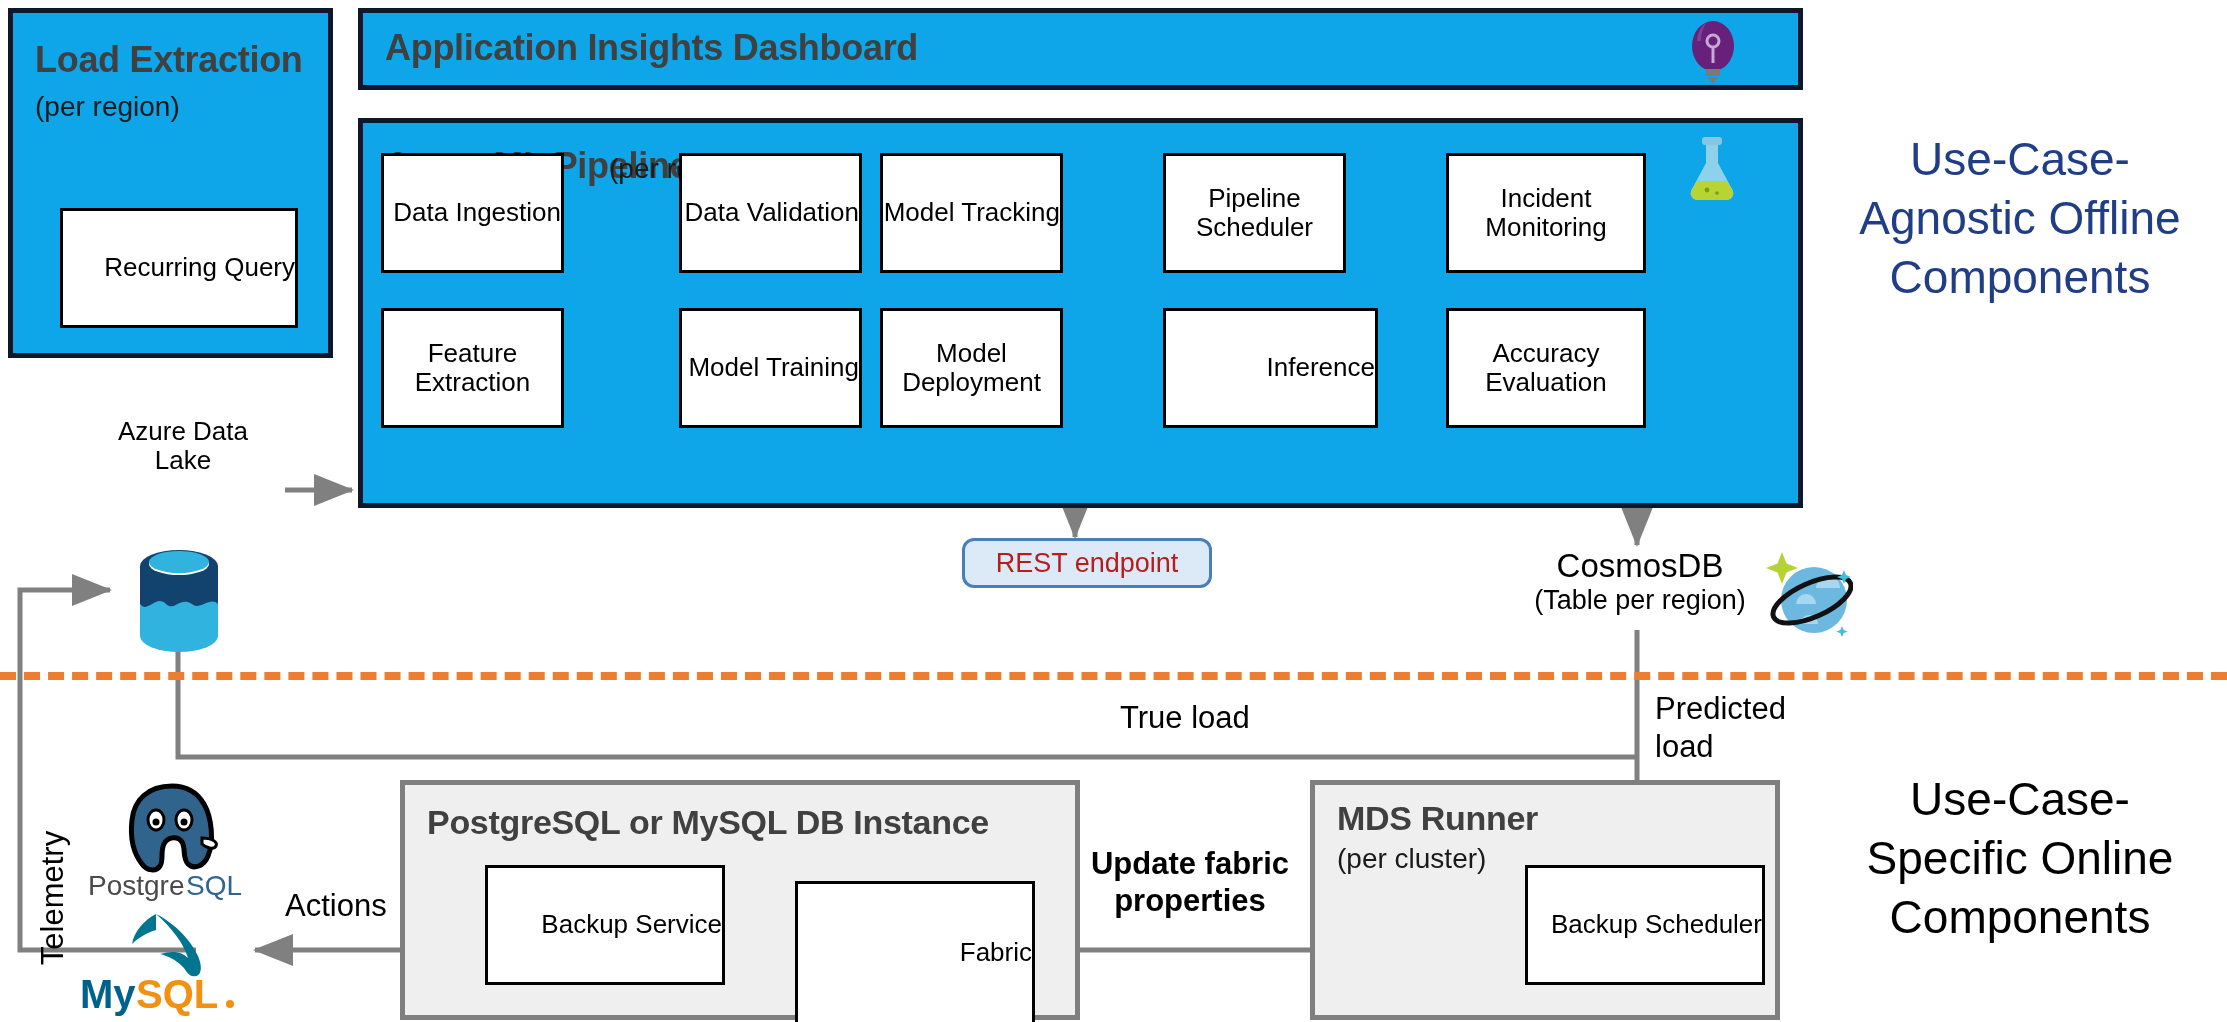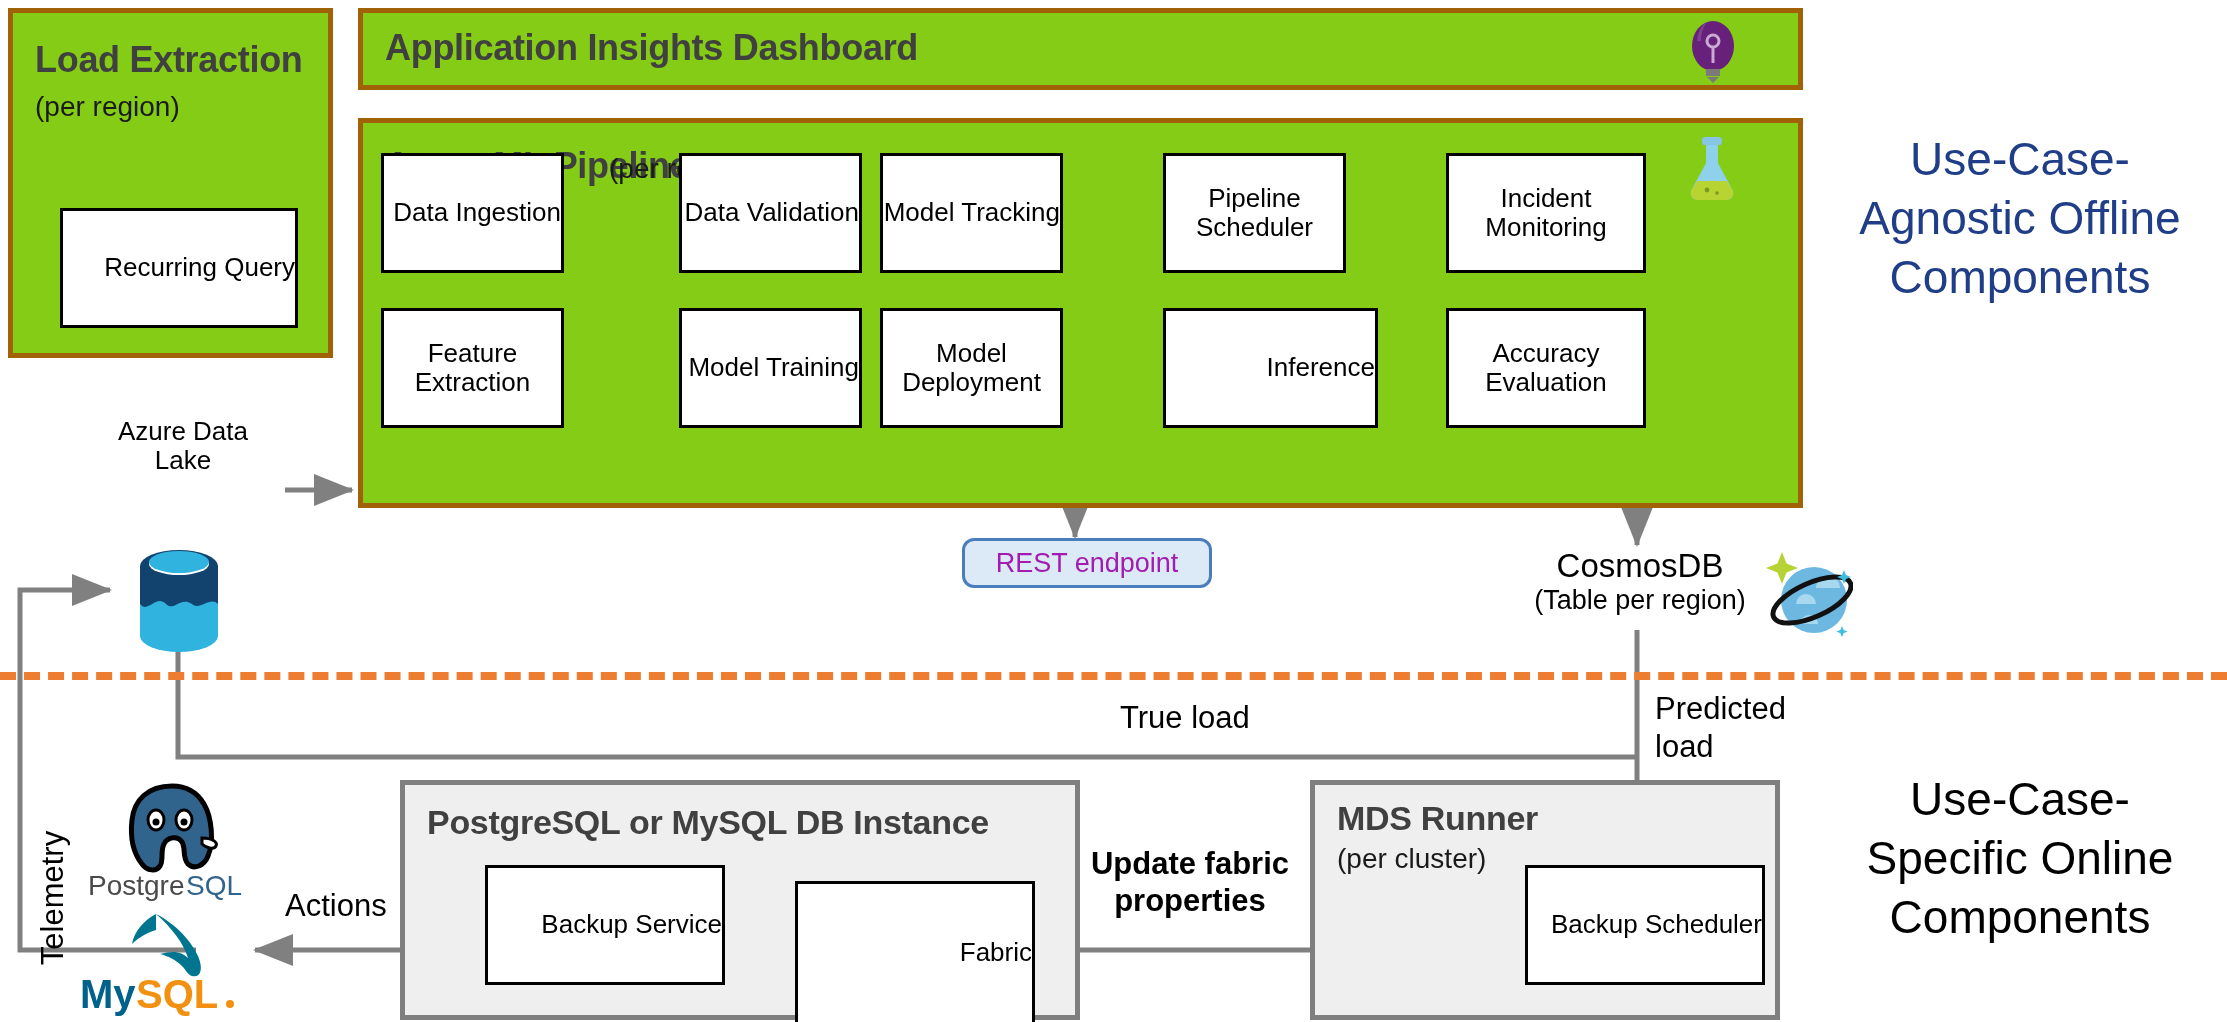--- a/index.html
+++ b/index.html
@@ -2,36 +2,36 @@
 <html><head>
 <meta charset="utf-8">
 <style>
   html,body{margin:0;padding:0;background:#ffffff;}
   body{width:2227px;height:1022px;position:relative;overflow:hidden;
        font-family:"Liberation Sans","DejaVu Sans",sans-serif;color:#000;}
   #stage{position:absolute;left:0;top:0;width:2227px;height:1022px;}
   .abs{position:absolute;box-sizing:border-box;}
 
   
-  .bluebox{background:#84cc16;border:5px solid #a16207;}
+  .bluebox{background:#0ea5e9;border:5px solid #0f172a;}
   .greybox{background:#efefef;border:5px solid #7f7f7f;}
 
   .ctitle{font-weight:bold;color:#404040;letter-spacing:-0.3px;}
   .csub{color:#1a1a1a;font-weight:normal;}
 
   
   .node{background:#ffffff;border:3px solid #000;display:flex;
         align-items:center;justify-content:flex-end;text-align:center;
         line-height:1.12;color:#000;font-size:26px;}
   .node span{display:block;}
 
   
   .pill{background:#dce9f7;border:3px solid #4a7ebb;border-radius:12px;
         display:flex;align-items:center;justify-content:center;
-        font-size:27px;color:#a21caf;}
+        font-size:27px;color:#b91c1c;}
 
   
   .ftext{text-align:center;line-height:1.1;color:#000;}
   .navy{color:#1f3e87;}
 
   svg.ovl{position:absolute;left:0;top:0;width:2227px;height:1022px;
           pointer-events:none;overflow:visible;}
 </style>
 </head>
 <body>

